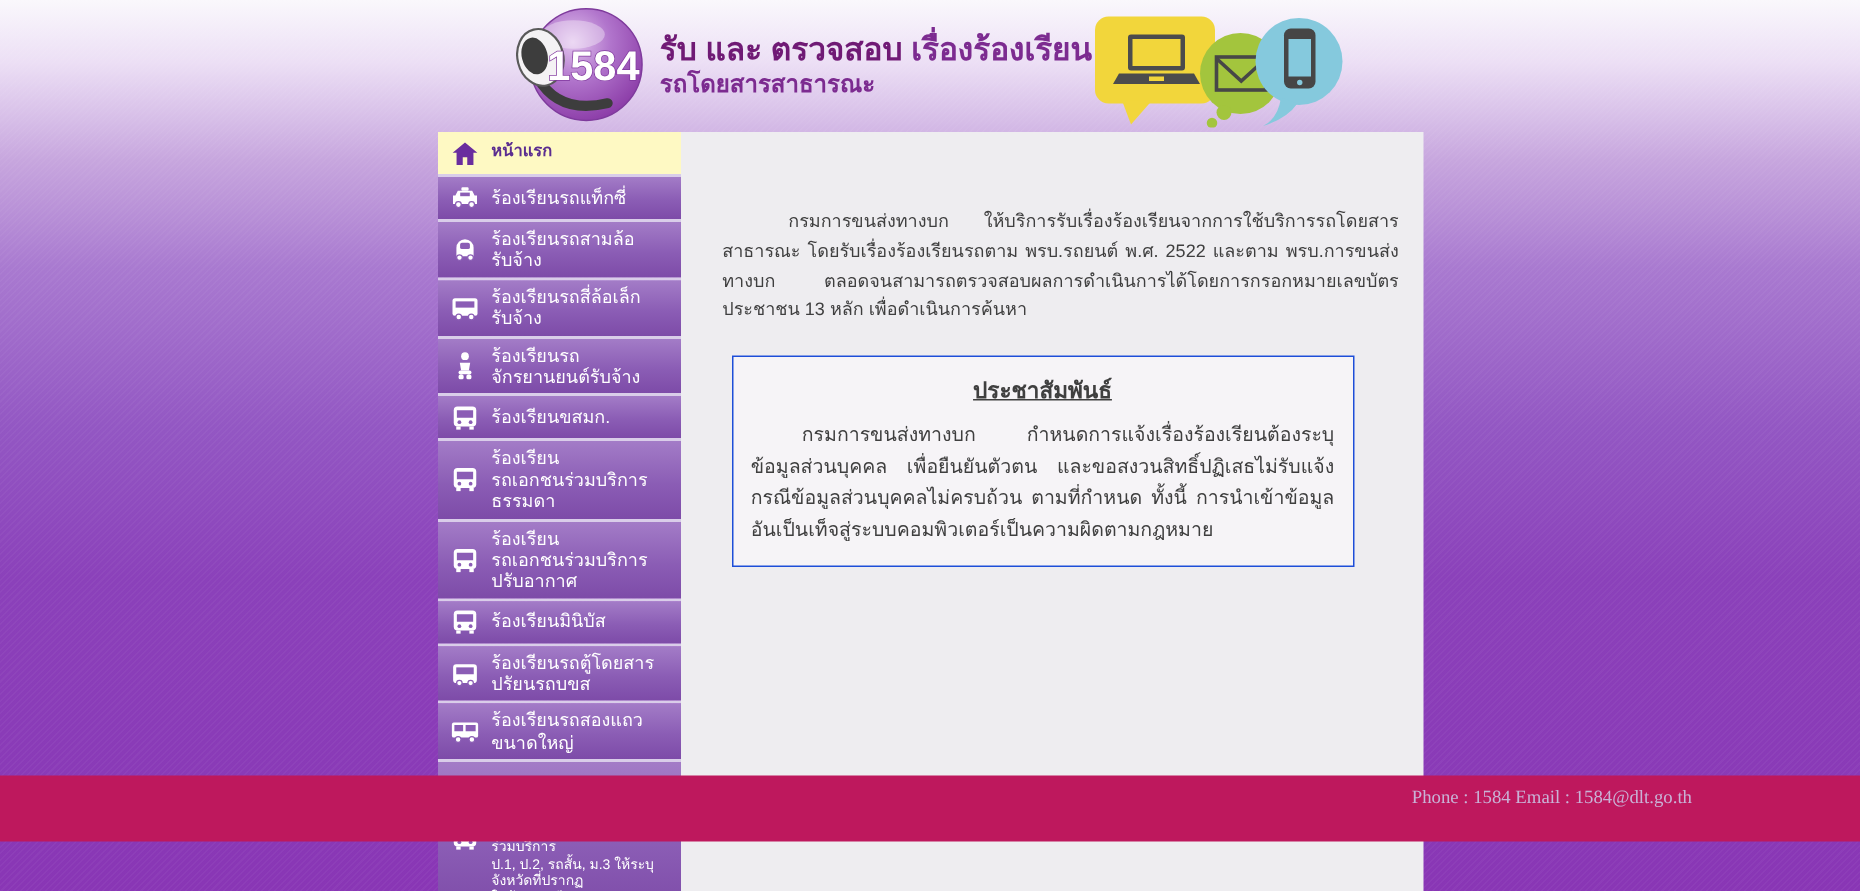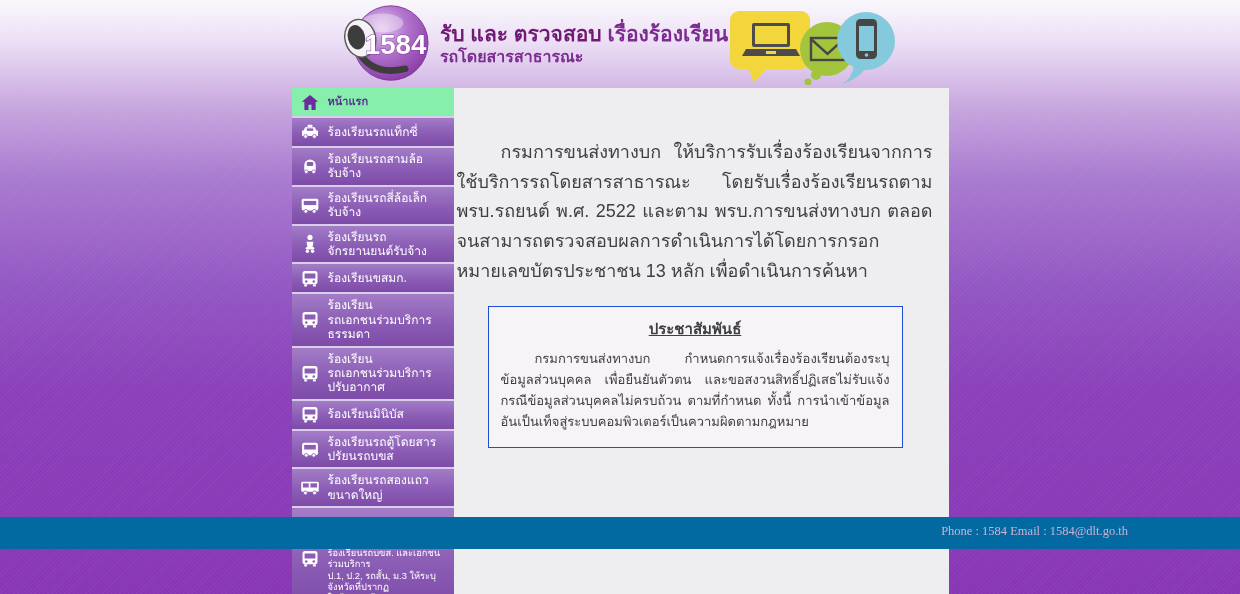--- a/index.html
+++ b/index.html
@@ -28,48 +28,48 @@
   
   .content{display:flex;min-height:425px;align-items:stretch;}
   .sidebar{width:162px;flex:0 0 auto;}
   .nav-item{
     display:flex;align-items:center;gap:7px;
     padding:4px 4px 4px 7px;min-height:20px;
     border-bottom:2px solid #d9cde9;
     background:linear-gradient(180deg,#a37cc7 0%,#8b5db5 55%,#7d4ba8 100%);
     cursor:pointer;
   }
-  .nav-item.active{background:#86efac;}
+  .nav-item.active{background:#fef9c3;}
   .nav-icon{width:22px;height:20px;flex:0 0 auto;display:flex;align-items:center;justify-content:center;}
   .nav-label{font-size:12px;color:#ffffff;line-height:1.2;white-space:pre-line;}
   .nav-item.active .nav-label{color:#5b2d90;font-weight:bold;font-size:11px;}
   .nav-item.small .nav-label{font-size:9.3px;margin-top:36px;}
 
   
   .main{flex:1;background:#eeedf0;padding:0;}
   .intro{
-    margin:50px 16px 0 3px;font-size:18px;color:#3f3f3f;line-height:1.65;
+    margin:50px 16px 0 28px;font-size:12px;color:#3f3f3f;line-height:1.65;
     text-align:justify;text-indent:44px;
   }
   .announce{
     margin:20px 46px 0 34px;border:1px solid #1d4ed8;background:#f6f4f7;
     padding:6px 12px 14px 12px;
   }
   .announce-title{
     text-align:center;font-size:15px;color:#3f3f3f;text-decoration:underline;
     margin:4px 0 8px 0;font-weight:bold;
   }
   .announce-body{
     font-size:13px;color:#3f3f3f;line-height:1.6;text-align:justify;text-indent:34px;
   }
 
   
   .footer-bar{
-    position:absolute;left:0;top:517px;width:1240px;height:32px;
-    background:#0369a1;z-index:3;
+    position:absolute;left:0;top:517px;width:1240px;height:44px;
+    background:#be185d;z-index:3;
   }
   .footer-text{
     position:absolute;right:112px;top:0;line-height:28px;
     font-family:"Liberation Serif",serif;font-size:12.5px;color:#c9b2d6;
   }
 </style>
 </head>
 <body>
 
 <div class="site">

